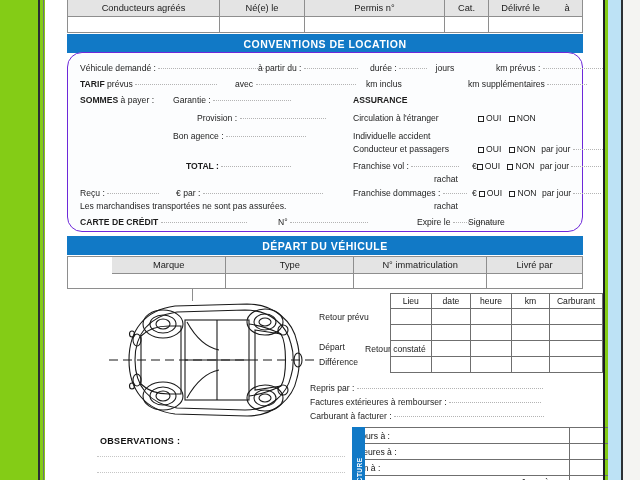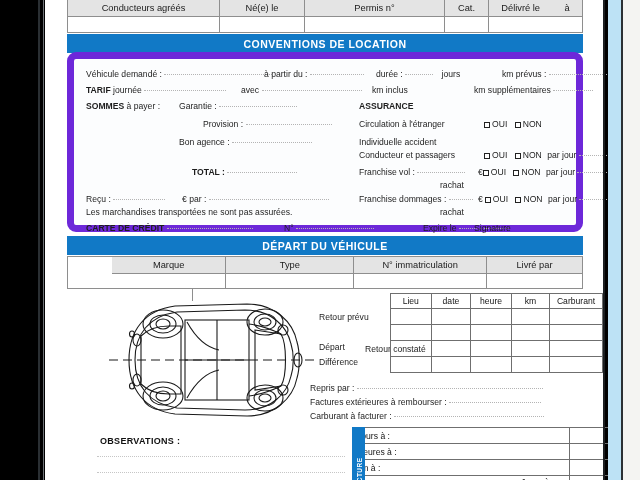--- a/index.html
+++ b/index.html
@@ -6,21 +6,21 @@
   html, body {
     margin: 0; padding: 0;
     width: 640px; height: 480px;
     overflow: hidden;
     background: #fbfbfb;
     font-family: "Liberation Sans", sans-serif;
   }
   #page {
     position: relative;
     width: 640px; height: 480px;
-    background: #000000;
+    background: #84cc16;
   }
 
   
   .edge-left-dark {
     position: absolute; left: 38px; top: 0; width: 2px; height: 480px;
     background: #2a2f33;
   }
   .edge-left-dark2 {
     position: absolute; left: 43px; top: 0; width: 1px; height: 480px;
     background: #6d7276;
@@ -77,22 +77,22 @@
     background: #1179c6;
     color: #fff; font-size: 10.5px; font-weight: bold;
     display: flex; align-items: center; justify-content: center;
     letter-spacing: .5px;
   }
 
   
   #conv {
     position: absolute; left: 22px; top: 52px; width: 516px; height: 180px;
     background: #fcfdfe;
-    border: 7px solid #6d28d9;
-    border-radius: 9px;
+    border: 1px solid #6d28d9;
+    border-radius: 15px;
   }
   .row { position: absolute; font-size: 8.6px; color: #1d1d1d; white-space: nowrap; }
   .b { font-weight: bold; }
   .dots {
     display: inline-block; vertical-align: 2px;
     border-bottom: 1px dotted #b4b4b4; height: 1px;
   }
   .chk {
     display: inline-block; width: 6px; height: 6px;
     border: 1px solid #222; background: #fff;
@@ -226,21 +226,21 @@
         <span class="dots" style="width:28px;"></span>
         <span style="margin-left:6px;">jours</span>
       </div>
       <div class="row" style="left:428px; top:10px;">
         <span>km prévus :</span>
         <span class="dots" style="width:60px;"></span>
       </div>
 
       <div class="row" style="left:12px; top:26px;">
         <span class="b">TARIF</span>
-        <span>journée</span>
+        <span>prévus</span>
         <span class="dots" style="width:82px;"></span>
       </div>
       <div class="row" style="left:167px; top:26px;">
         <span>avec</span>
         <span class="dots" style="width:100px;"></span>
       </div>
       <div class="row" style="left:298px; top:26px;">km inclus</div>
       <div class="row" style="left:400px; top:26px;">
         <span>km supplémentaires</span>
         <span class="dots" style="width:40px;"></span>

